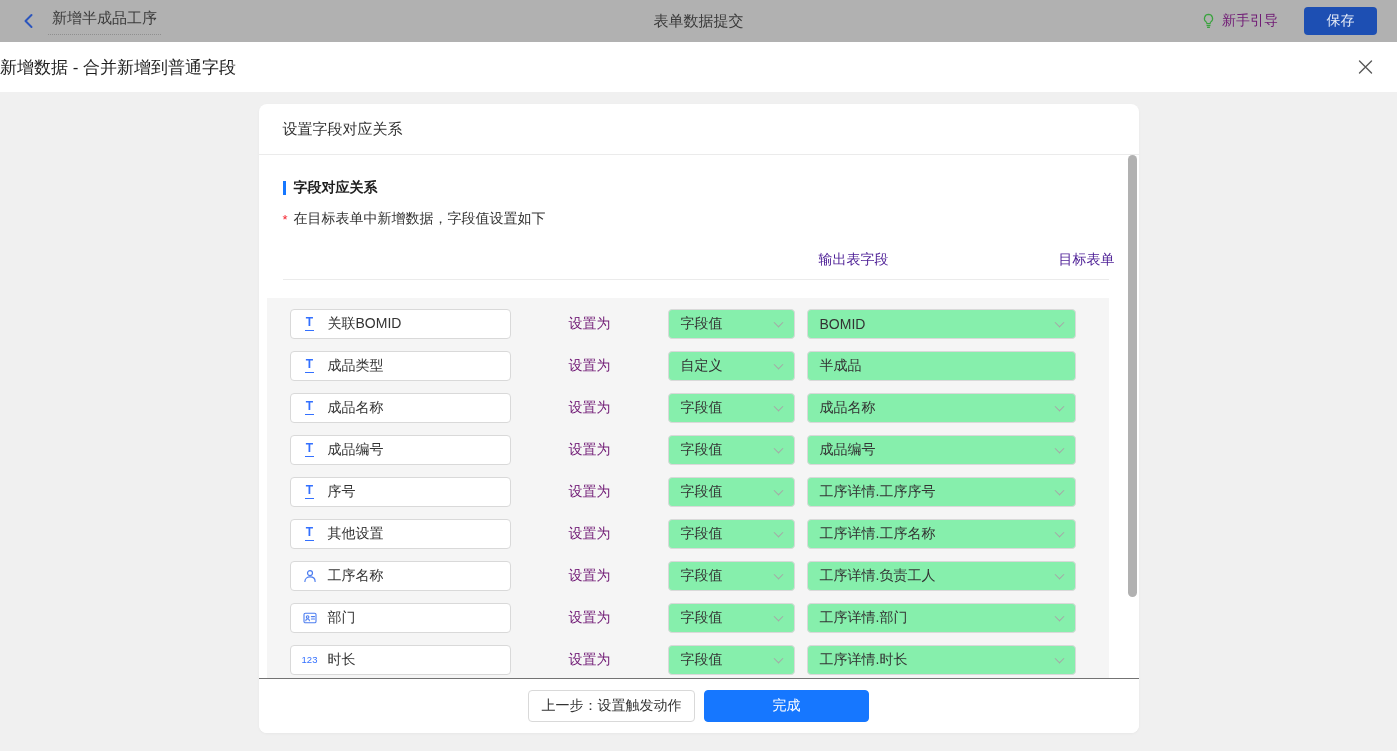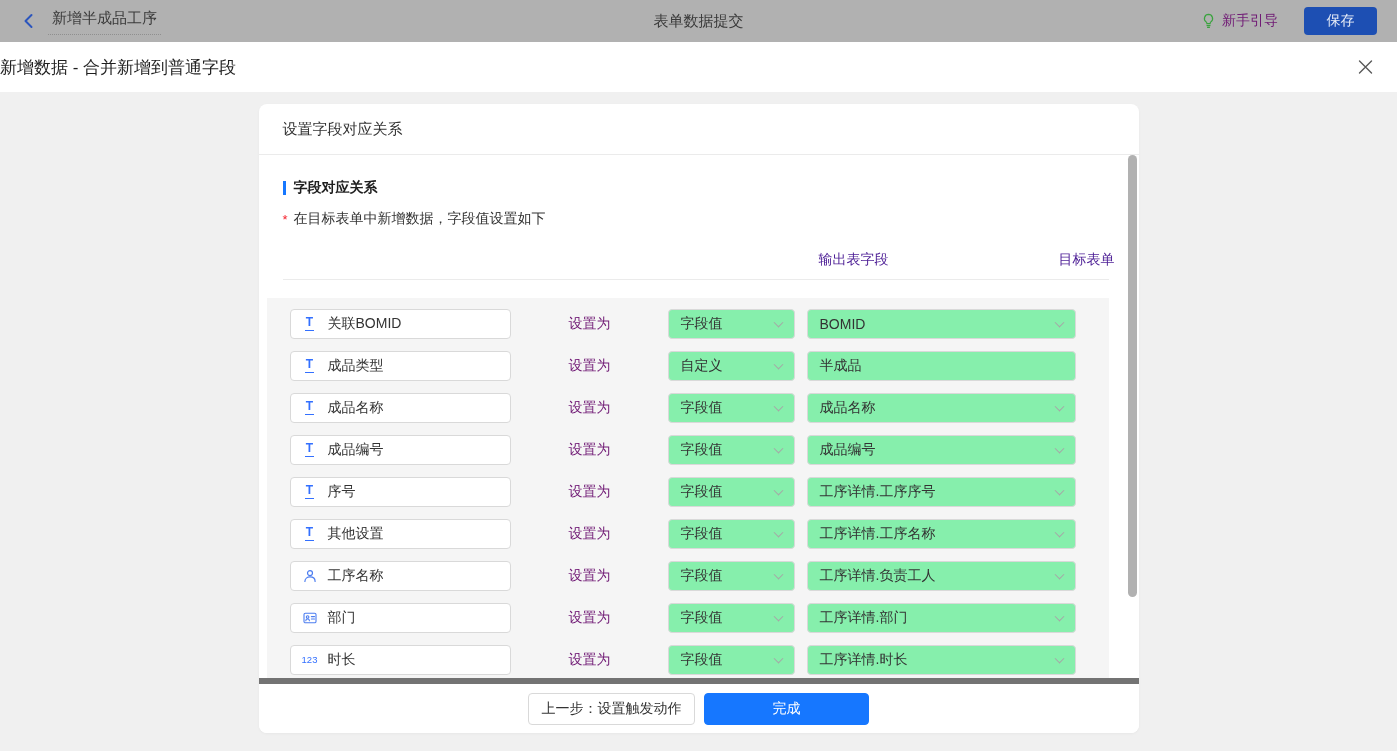--- a/index.html
+++ b/index.html
@@ -45,21 +45,21 @@
   .field-icon { display:flex; align-items:center; justify-content:center; width:18px; flex:none; }
   .ic-text { color:#3370ff; font-weight:600; font-size:12px; line-height:1; border-bottom:1.5px solid #3370ff; padding:0 1px 2px; }
   .ic-num { color:#3370ff; font-size:9.5px; font-weight:400; letter-spacing:0; }
   .set-as { width:42px; margin-left:58px; font-size:14px; color:#701a75; flex:none; }
   .select { position:relative; height:30px; background:#86efac; border:1px solid #d9d9d9; border-radius:4px; display:flex; align-items:center; padding:0 26px 0 12px; font-size:14px; color:#333; cursor:pointer; }
   .mode-select { width:127px; margin-left:57px; flex:none; }
   .value-select { width:269px; margin-left:12px; flex:none; }
   .value-select.as-input { padding-right:18px; cursor:text; }
   .chevron { position:absolute; right:12px; top:50%; width:7px; height:7px; border-right:1.4px solid #a6a6a6; border-bottom:1.4px solid #a6a6a6; transform:translateY(-70%) rotate(45deg); }
 
-  .card-footer { height:55px; border-top:6px solid #737373; display:flex; align-items:center; justify-content:center; gap:9px; background:#fff; position:relative; z-index:2; }
+  .card-footer { height:55px; border-top:1px solid #737373; display:flex; align-items:center; justify-content:center; gap:9px; background:#fff; position:relative; z-index:2; }
   .btn { height:32px; border-radius:4px; font-size:14px; font-family:inherit; cursor:pointer; background:#fff; border:1px solid #d9d9d9; color:#333; }
   .btn-prev { width:167px; }
   .btn-finish { width:165px; background:#1677ff; border-color:#1677ff; color:#fff; }
   .btn-other { width:166px; }
 
   .scroll-thumb { position:absolute; top:51px; right:2px; width:9px; height:442px; background:#b1b1b1; border-radius:5px; z-index:3; cursor:grab; }
 </style>
 </head>
 <body>
 

